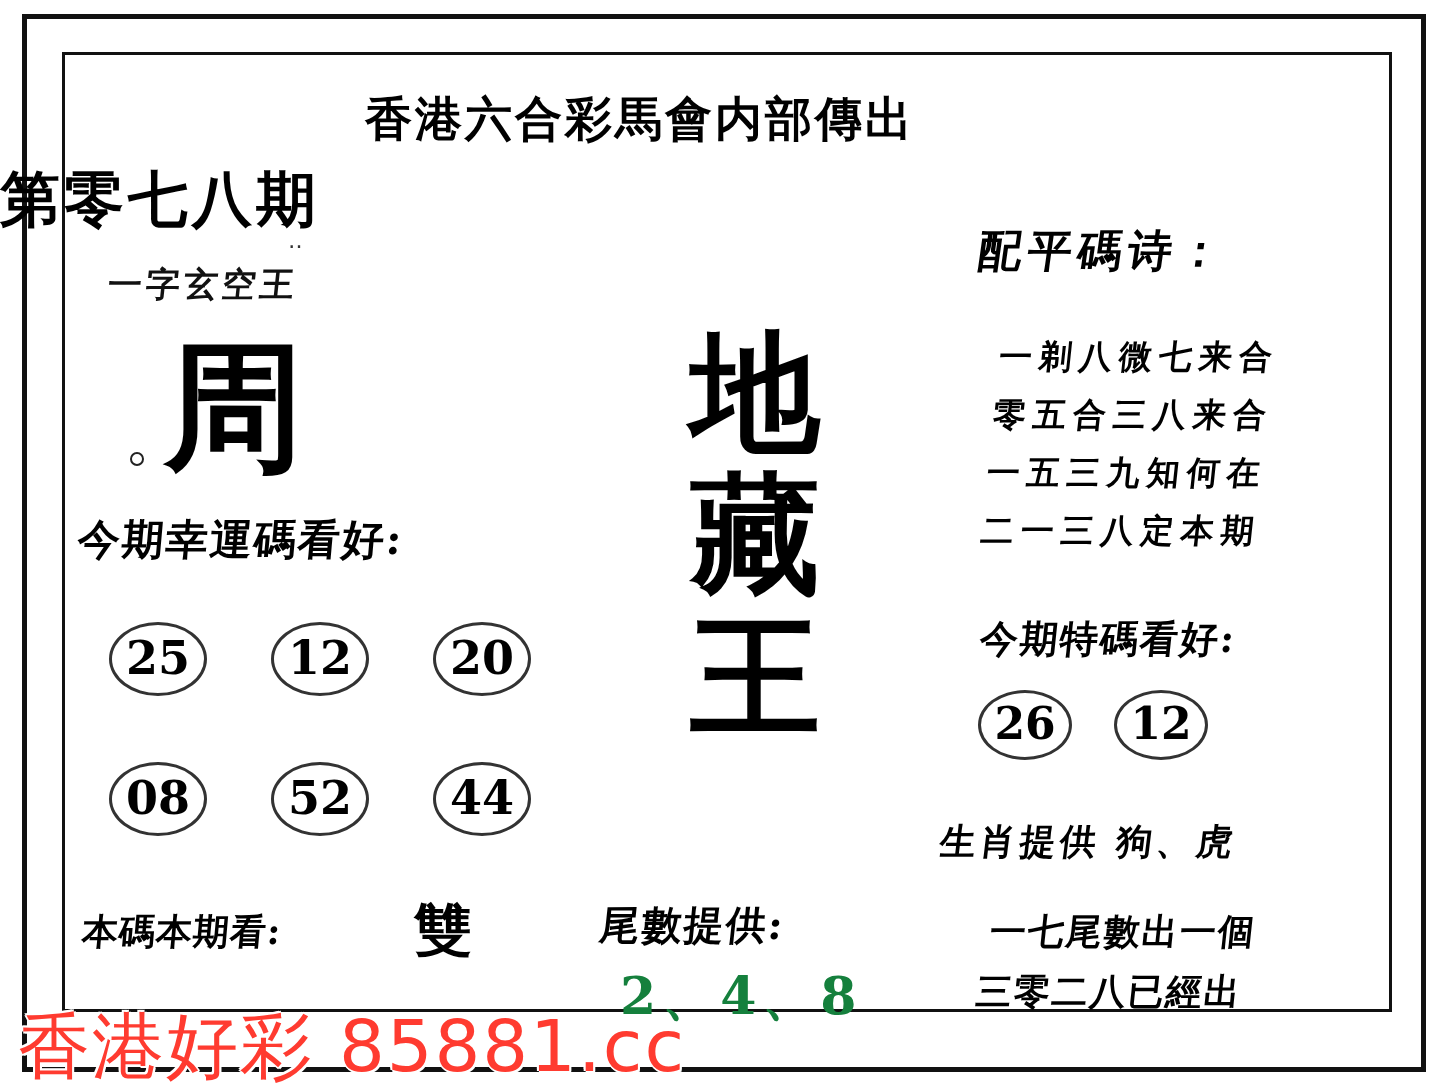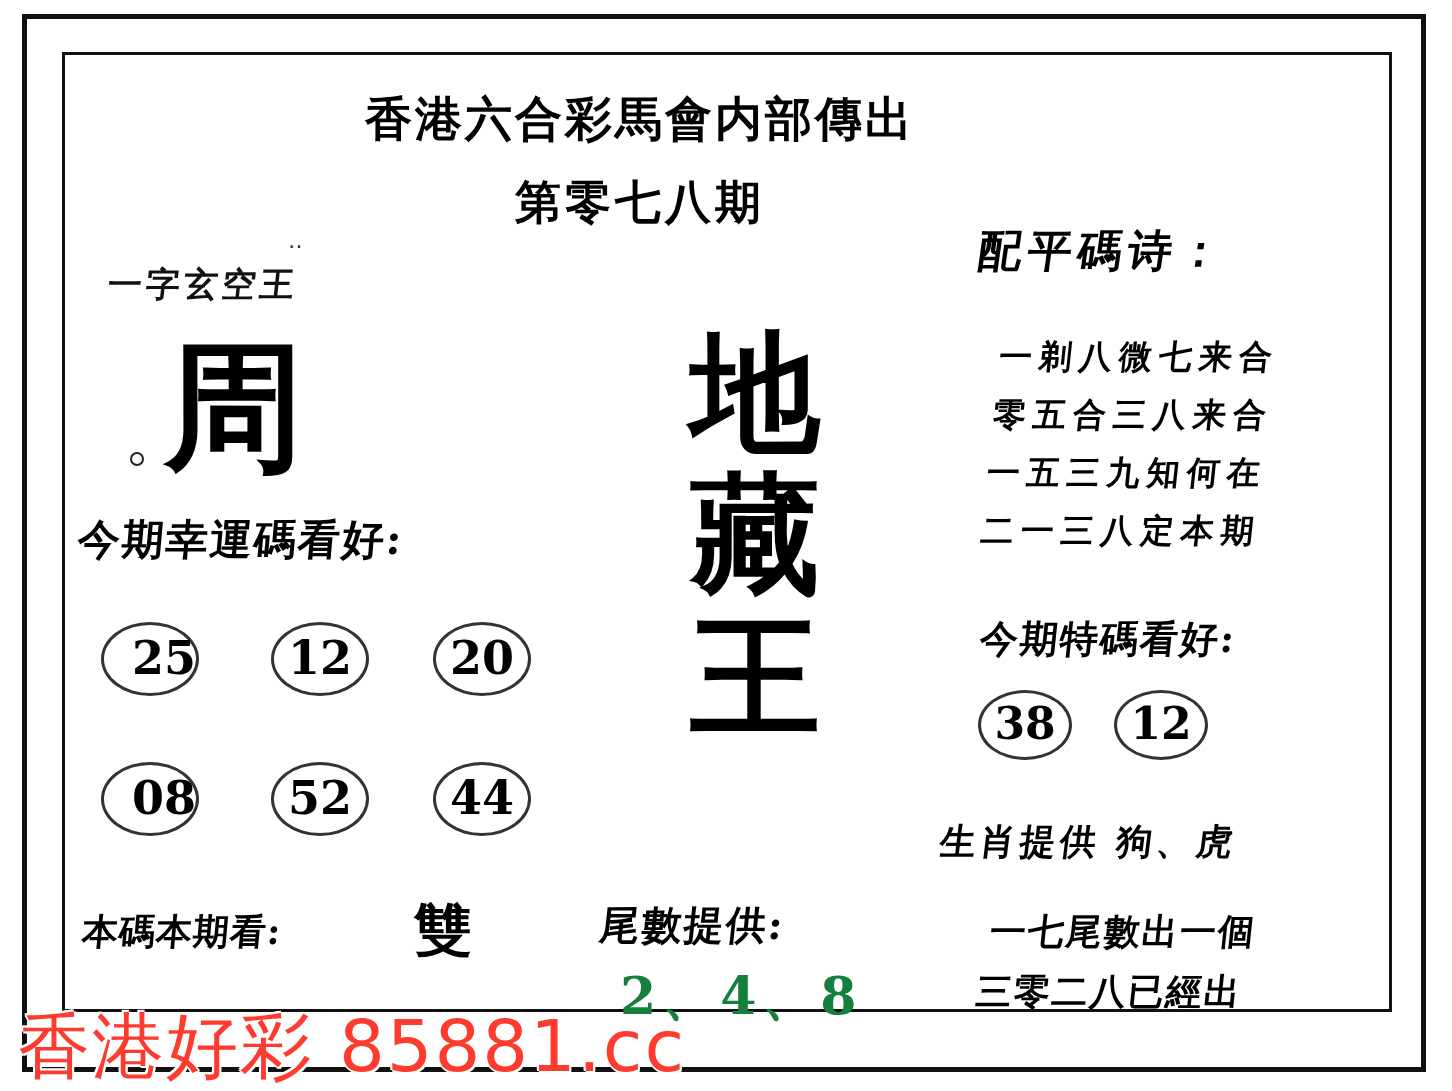--- a/index.html
+++ b/index.html
@@ -52,25 +52,25 @@
     font-family: "DejaVu Serif", serif;
     font-weight: bold;
     font-size: 47px;
     letter-spacing: 3px;
     color: #000;
     white-space: nowrap;
   }
   .header-issue {
     position: absolute;
     left: 0; right: 0;
-    top: 172px;
-    text-align: center;
-    font-family: "DejaVu Serif", serif;
-    font-weight: bold;
-    font-size: 46px;
+    top: 160px;
+    text-align: left;
+    font-family: "DejaVu Serif", serif;
+    font-weight: bold;
+    font-size: 60px;
     letter-spacing: 4px;
     color: #000;
   }
 
   
   .left-tag {
     position: absolute;
     left: 108px;
     top: 262px;
     font-family: "DejaVu Serif", serif;
@@ -142,21 +142,21 @@
     border: 3px solid #333;
     border-radius: 50%;
     text-align: center;
     line-height: 66px;
     font-family: "DejaVu Serif", serif;
     font-weight: bold;
     font-size: 46px;
     color: #000;
     background: #fff;
   }
-  .ball.b0 { left: 6px; text-align: right; }
+  .ball.b0 { left: 14px; }
   .ball.b1 { left: 176px; }
   .ball.b2 { left: 338px; }
   .ball.r2 { top: 12px; }
 
   .bottom-left-label {
     position: absolute;
     left: 82px;
     top: 908px;
     font-family: "DejaVu Serif", serif;
     font-weight: bold;
@@ -376,21 +376,21 @@
   <div class="poem">
     <div>一剃八微七来合</div>
     <div>零五合三八来合</div>
     <div>一五三九知何在</div>
     <div>二一三八定本期</div>
   </div>
 
   <div class="right-special-label">今期特碼看好:</div>
 
   <div class="special-balls">
-    <div class="sball s0">38</div>
+    <div class="sball s0">26</div>
     <div class="sball s1">12</div>
   </div>
 
   <div class="zodiac">生肖提供  狗、虎</div>
   <div class="right-note1">一七尾數出一個</div>
   <div class="right-note2">三零二八已經出</div>
 
   <div class="watermark">香港好彩 85881.cc</div>
 </div>
 

